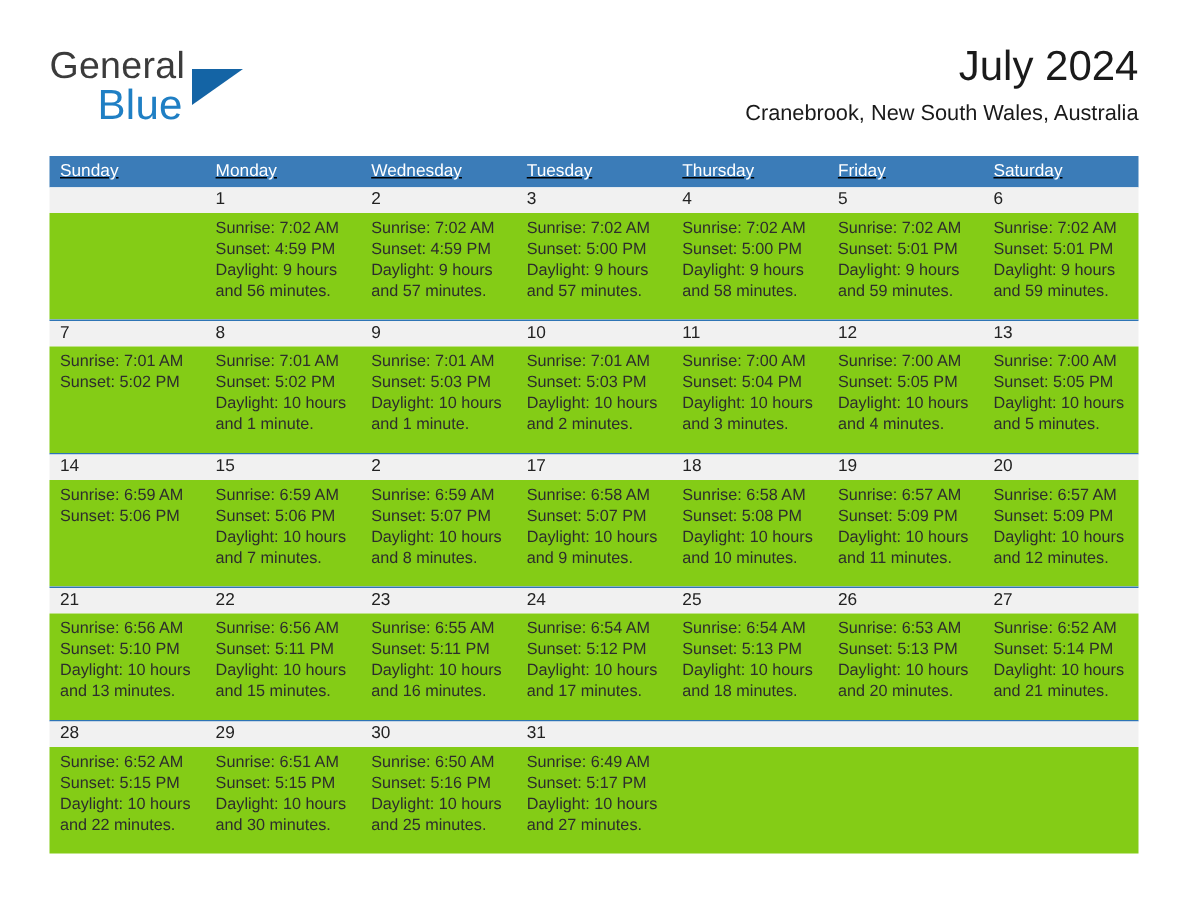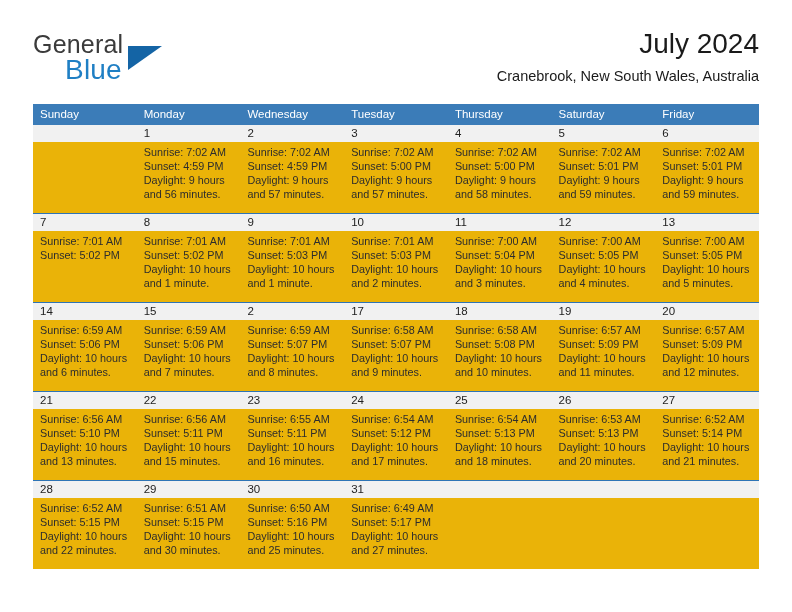--- a/index.html
+++ b/index.html
@@ -89,20 +89,21 @@
   .calendar {
     position: absolute;
     left: 33px;
     top: 104px;
     width: 726px;
   }
   .cal-head-row {
     display: flex;
     background: #3b7cb8;
     height: 21px;
+    text-decoration: underline;
   }
   .cal-head-cell {
     flex: 1 1 0;
     color: #ffffff;
     font-size: 11.5px;
     line-height: 21px;
     padding-left: 7px;
     box-sizing: border-box;
     white-space: nowrap;
     overflow: hidden;
@@ -124,21 +125,21 @@
     flex: 1 1 0;
     font-size: 11.5px;
     line-height: 17px;
     padding-left: 7px;
     box-sizing: border-box;
     color: #222222;
   }
   .info-band {
     display: flex;
     height: 71px;
-    background: #eab308;
+    background: #84cc16;
   }
   .info-cell {
     flex: 1 1 0;
     padding: 3px 6px 0 7px;
     box-sizing: border-box;
     font-size: 10.8px;
     line-height: 14.1px;
     color: #2d2d2d;
   }
   .info-cell .line {
@@ -169,22 +170,22 @@
   </div>
 
   <div class="calendar">
 
     <div class="cal-head-row">
       <div class="cal-head-cell">Sunday</div>
       <div class="cal-head-cell">Monday</div>
       <div class="cal-head-cell">Wednesday</div>
       <div class="cal-head-cell">Tuesday</div>
       <div class="cal-head-cell">Thursday</div>
+      <div class="cal-head-cell">Friday</div>
       <div class="cal-head-cell">Saturday</div>
-      <div class="cal-head-cell">Friday</div>
     </div>
 
     <div class="week-row first">
       <div class="daynum-band">
         <div class="daynum-cell"></div>
         <div class="daynum-cell">1</div>
         <div class="daynum-cell">2</div>
         <div class="daynum-cell">3</div>
         <div class="daynum-cell">4</div>
         <div class="daynum-cell">5</div>
@@ -284,21 +285,20 @@
         <div class="daynum-cell">2</div>
         <div class="daynum-cell">17</div>
         <div class="daynum-cell">18</div>
         <div class="daynum-cell">19</div>
         <div class="daynum-cell">20</div>
       </div>
       <div class="info-band">
         <div class="info-cell">
           <div class="line">Sunrise: 6:59 AM</div>
           <div class="line">Sunset: 5:06 PM</div>
-          <div class="daylight">Daylight: 10 hours and 6 minutes.</div>
         </div>
         <div class="info-cell">
           <div class="line">Sunrise: 6:59 AM</div>
           <div class="line">Sunset: 5:06 PM</div>
           <div class="daylight">Daylight: 10 hours and 7 minutes.</div>
         </div>
         <div class="info-cell">
           <div class="line">Sunrise: 6:59 AM</div>
           <div class="line">Sunset: 5:07 PM</div>
           <div class="daylight">Daylight: 10 hours and 8 minutes.</div>

